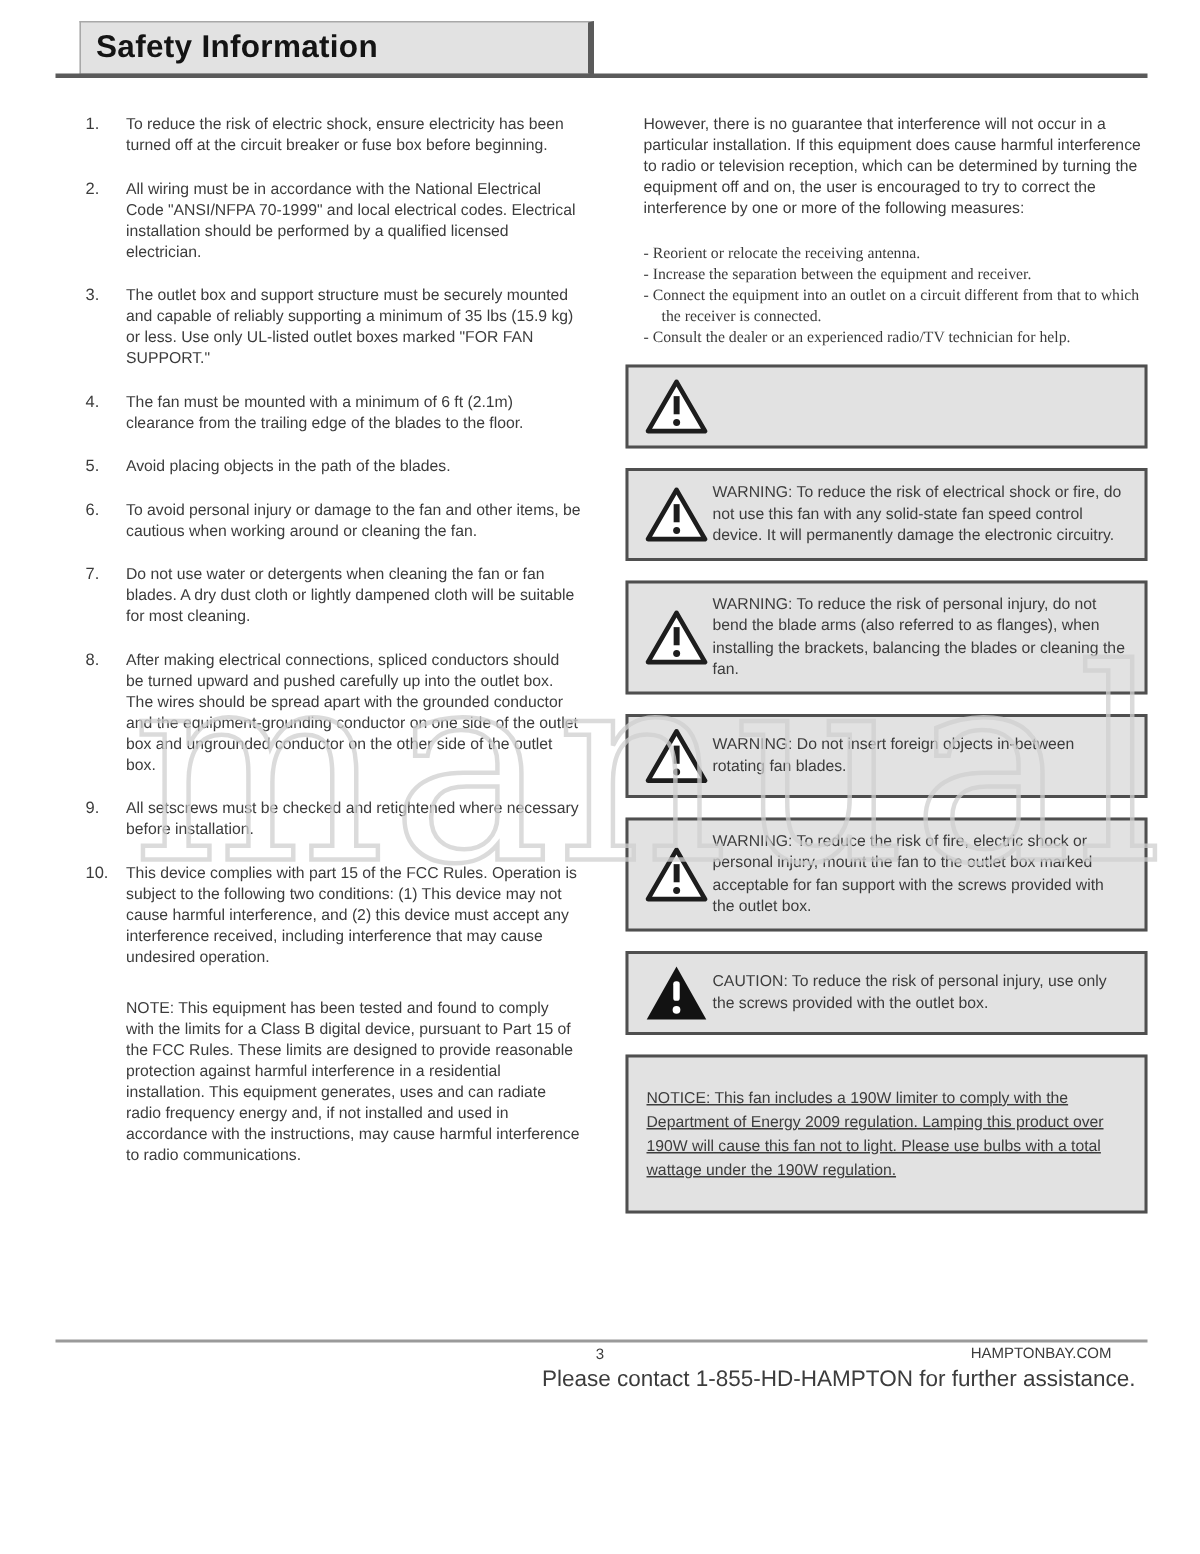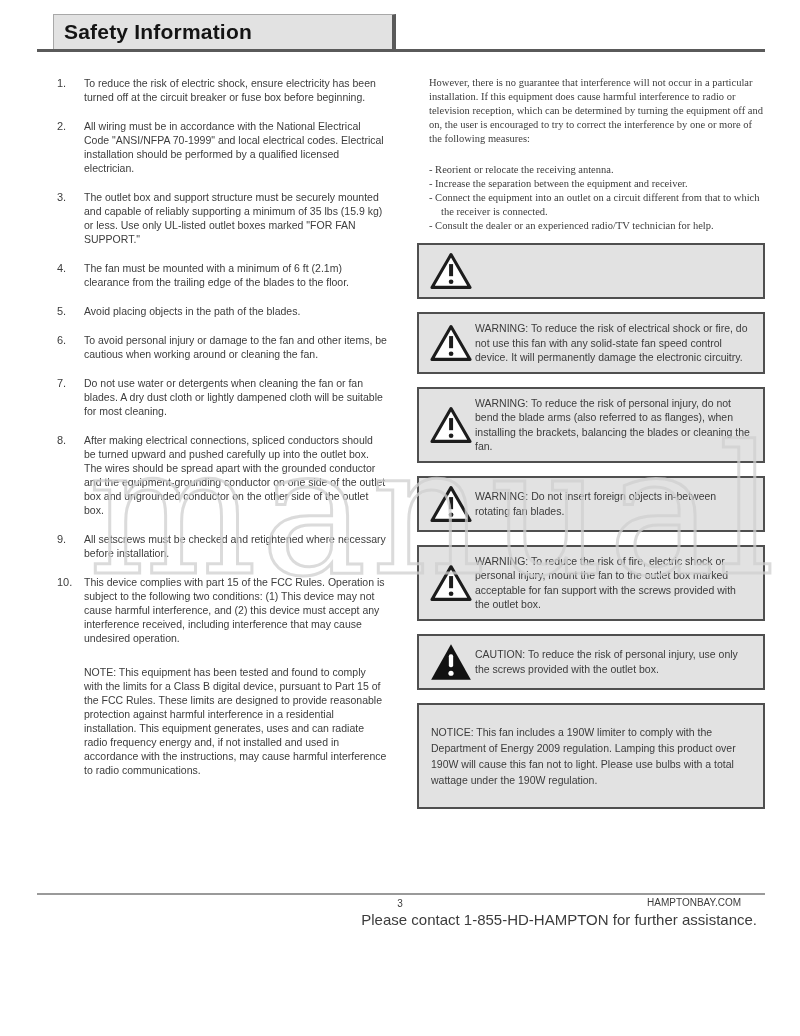--- a/index.html
+++ b/index.html
@@ -48,35 +48,35 @@
   .col-left{width:350px;box-sizing:border-box;padding-left:20px;}
   .col-right{width:348px;box-sizing:border-box;}
 
   .li{display:flex;margin-bottom:15px;}
   .li .num{flex:none;width:27px;font-size:11px;}
   .li .txt{flex:1;}
 
   .lpara{margin:20px 0 0 27px;}
 
   
-  .intro{margin:0 0 0 12px;font-family:Liberation Serif, serif;}
+  .intro{margin:0 0 0 12px;}
   .measures{margin:17px 0 10px 12px;font-family:Liberation Serif, serif;}
   .measure{padding-left:12px;text-indent:-12px;}
 
   .wbox{
     display:flex;align-items:center;
     background:var(--box-fill);
     border:2px solid var(--box-border);
     padding:7px 10px 7px 8px;
     margin-bottom:13px;
     box-sizing:border-box;
   }
   .wbox .tri{flex:none;width:48px;display:flex;justify-content:center;align-items:center;}
   .wbox .wtxt{margin:0;line-height:14.5px;}
-  .nbox{display:block;padding:19px 12px;}
+  .nbox{display:block;padding:19px 12px;text-decoration:underline;}
   .nbox .wtxt{line-height:16px;}
 
   
   .watermark{
     position:absolute;left:88px;top:408px;
     font-family:"DejaVu Serif","Liberation Serif",serif;
     font-size:178px;letter-spacing:4px;
     color:transparent;
     -webkit-text-stroke:3px var(--watermark);
     opacity:.75;

